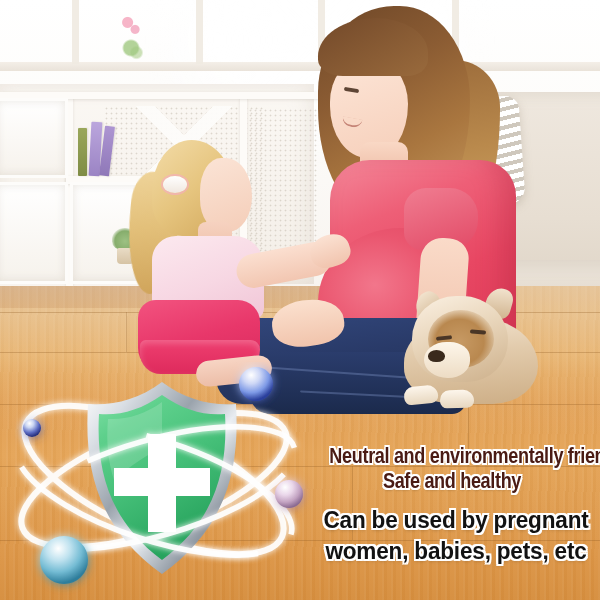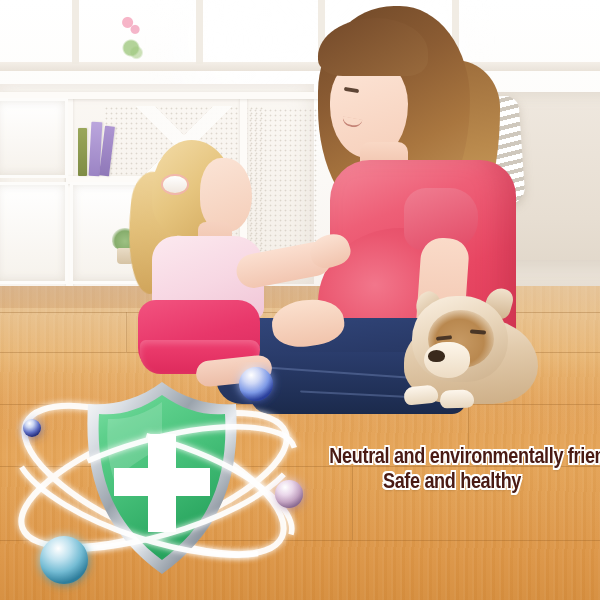--- a/index.html
+++ b/index.html
@@ -598,14 +598,18 @@
       <circle cx="287" cy="132" r="14" fill="url(#orb3)" filter="url(#softglow)"></circle>
       <circle cx="62" cy="198" r="24" fill="url(#orb1)" filter="url(#softglow)"></circle>
     </svg>
   </div>
 
   <div class="text-block" id="headline">
     <div class="line">Neutral and environmentally friendly</div>
     <div class="line">Safe and healthy</div>
   </div>
 
+  <div class="text-block" id="subline">
+    <div class="line">Can be used by pregnant</div>
+    <div class="line">women, babies, pets, etc</div>
+  </div>
 
 </div>
 
 </body></html>

